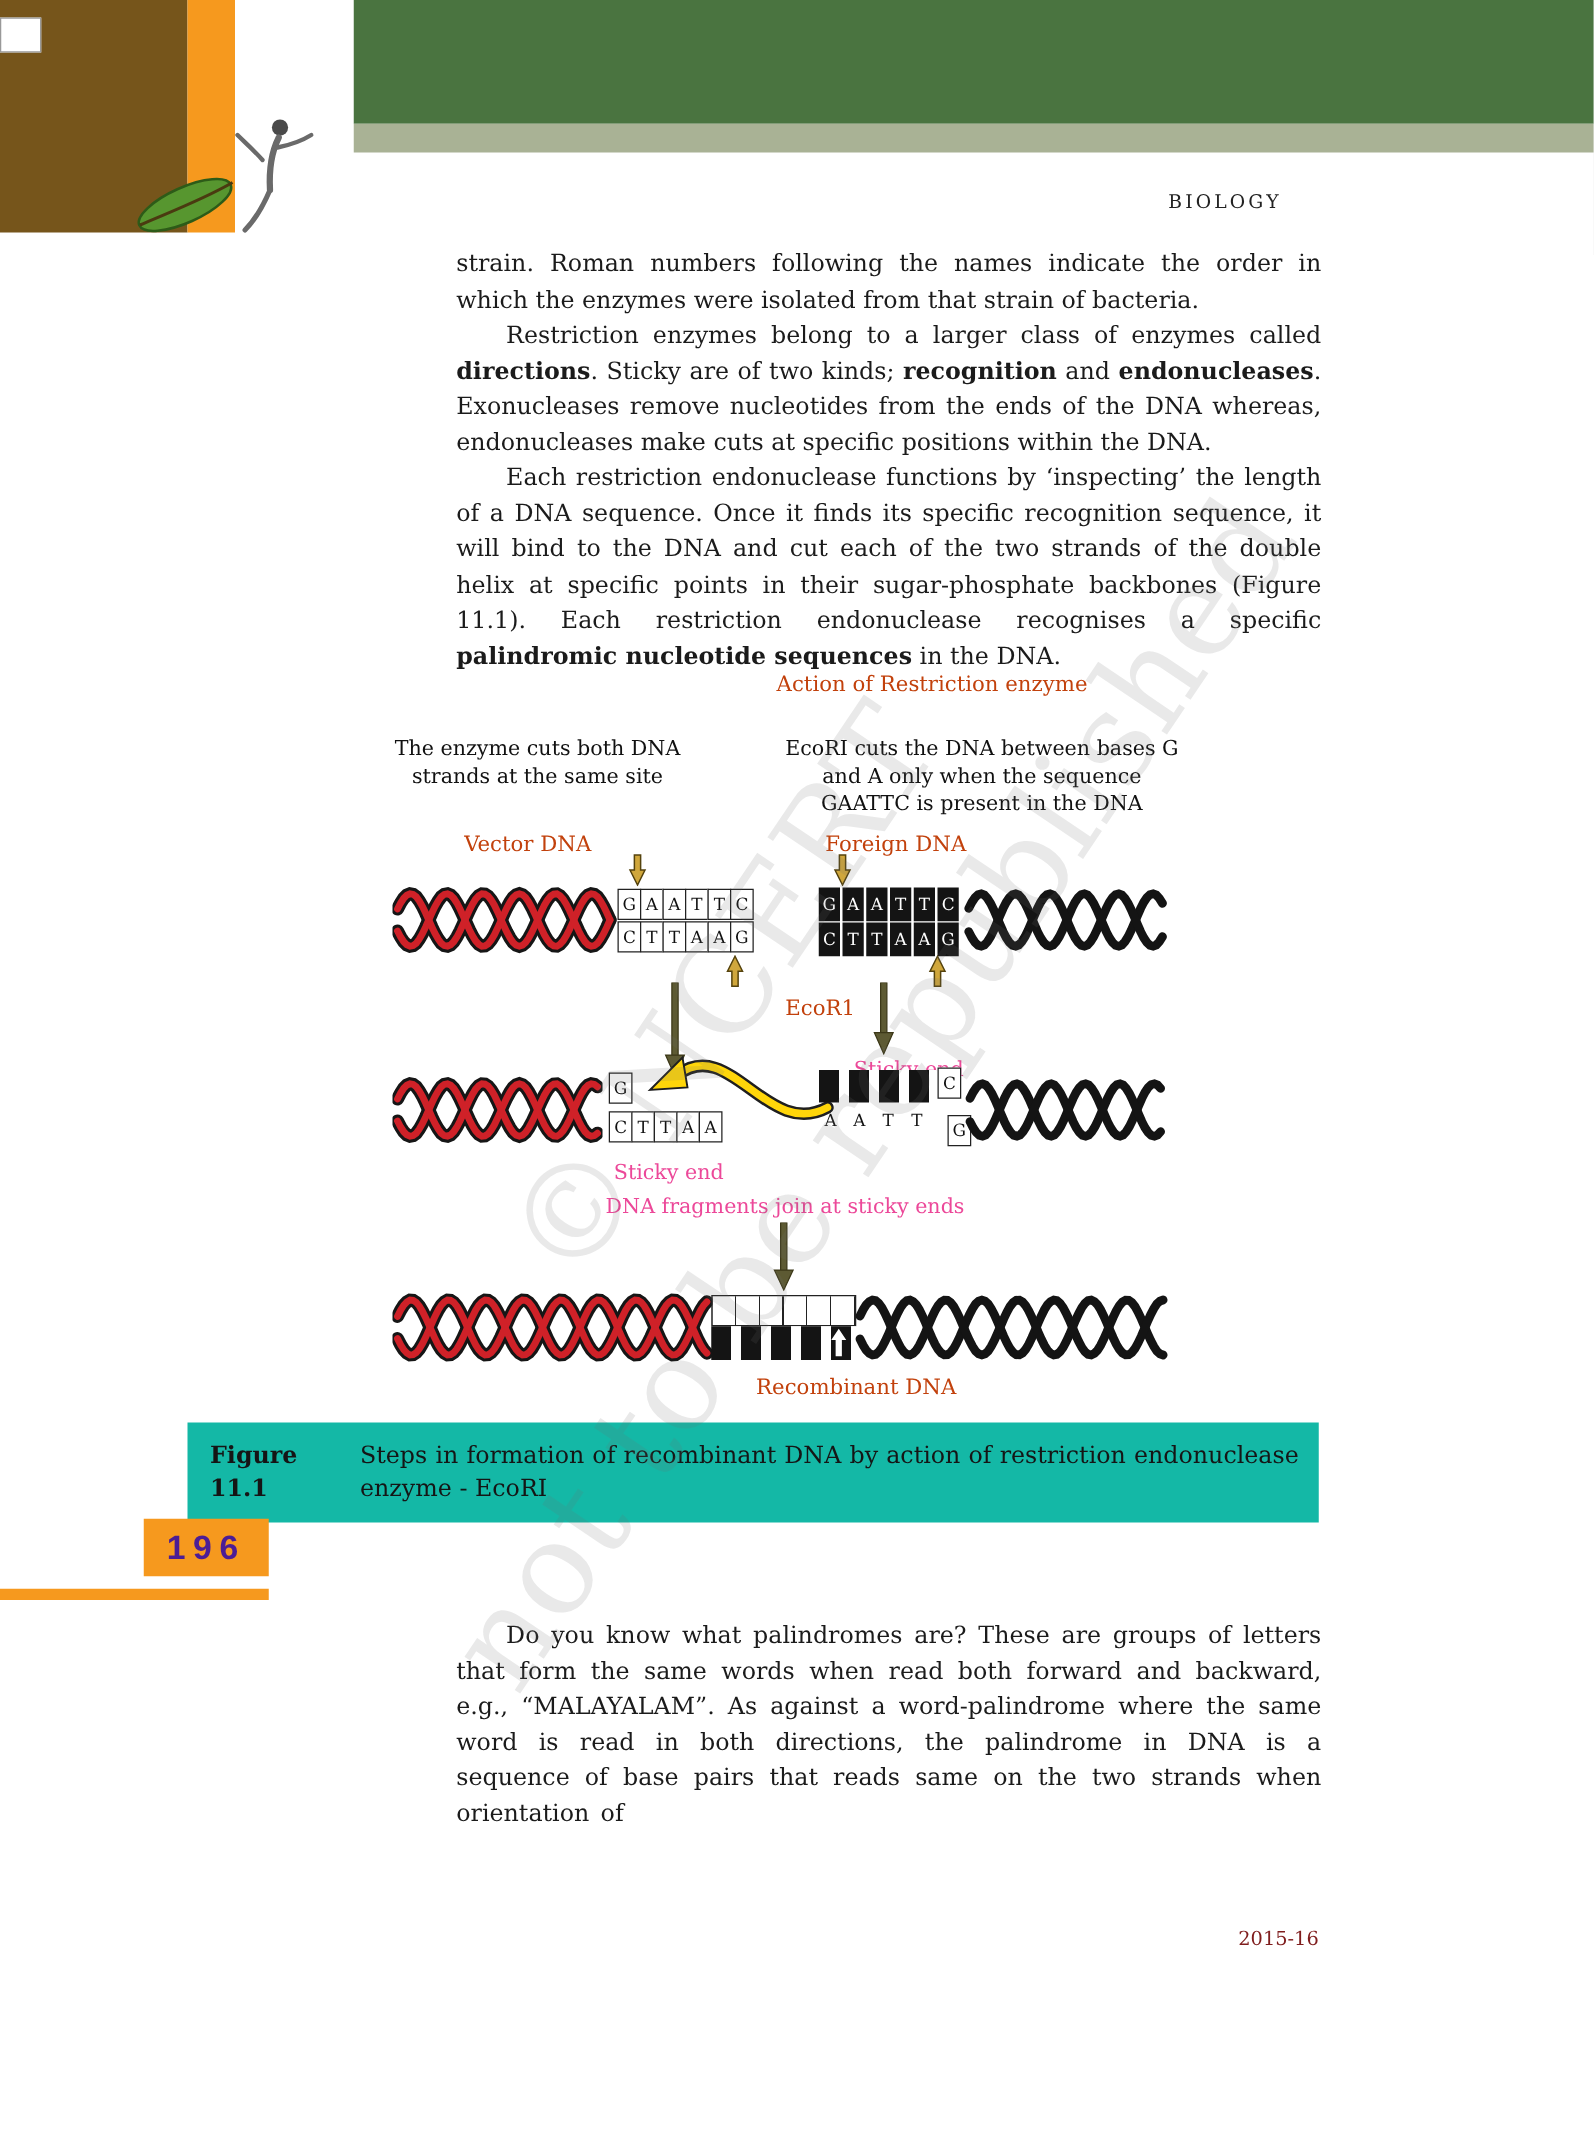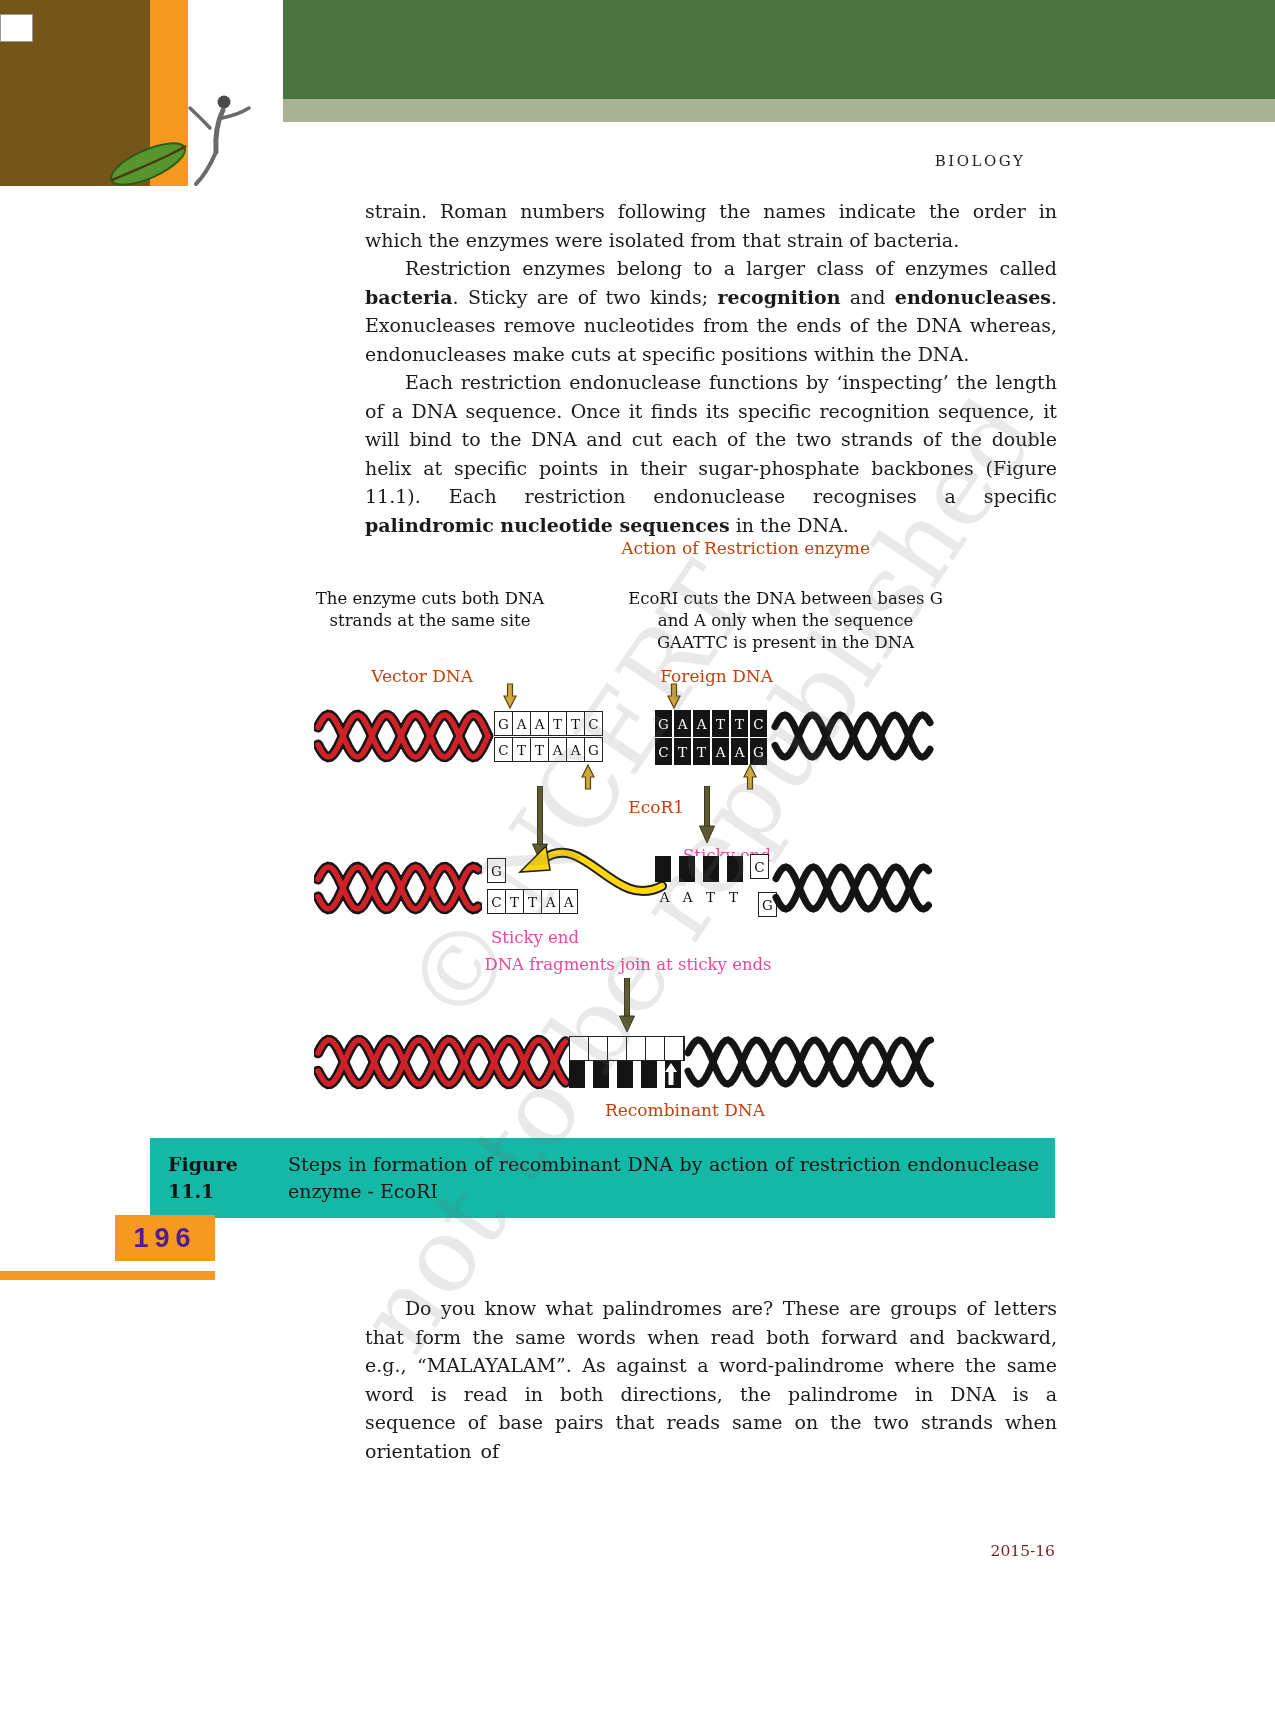--- a/index.html
+++ b/index.html
@@ -51,21 +51,21 @@
     <path d="M116,66 C115,48 118,34 123,24" fill="none" stroke="#6a6a6a" stroke-width="5" stroke-linecap="round"></path>
     <path d="M110,42 C102,33 96,28 90,22" fill="none" stroke="#6a6a6a" stroke-width="3.5" stroke-linecap="round"></path>
     <path d="M122,32 C132,30 141,27 149,22" fill="none" stroke="#6a6a6a" stroke-width="3.5" stroke-linecap="round"></path>
     <path d="M116,66 C110,80 104,90 96,98" fill="none" stroke="#6a6a6a" stroke-width="4" stroke-linecap="round"></path>
   </svg>
 
   <div class="abs brand" style="left:905px;top:152px;width:150px">BIOLOGY</div>
 
   <div class="abs bodytext" style="left:365px;top:197px;width:692px">
     <p>strain. Roman numbers following the names indicate the order in which the enzymes were isolated from that strain of bacteria.</p>
-    <p class="indent"><span>Restriction enzymes belong to a larger class of enzymes called </span><b>bacteria</b><span>. Sticky are of two kinds; </span><b>recognition</b><span> and </span><b>endonucleases</b><span>. Exonucleases remove nucleotides from the ends of the DNA whereas, endonucleases make cuts at specific positions within the DNA.</span></p>
+    <p class="indent"><span>Restriction enzymes belong to a larger class of enzymes called </span><b>directions</b><span>. Sticky are of two kinds; </span><b>recognition</b><span> and </span><b>endonucleases</b><span>. Exonucleases remove nucleotides from the ends of the DNA whereas, endonucleases make cuts at specific positions within the DNA.</span></p>
     <p class="indent"><span>Each restriction endonuclease functions by ‘inspecting’ the length of a DNA sequence. Once it finds its specific recognition sequence, it will bind to the DNA and cut each of the two strands of the double helix at specific points in their sugar-phosphate backbones (Figure 11.1). Each restriction endonuclease recognises a specific </span><b>palindromic nucleotide sequences</b><span> in the DNA.</span></p>
   </div>
 
   <div class="abs dlabel" style="left:440px;top:538px;width:430px">Action of Restriction enzyme</div>
 
   <div class="abs note" style="left:295px;top:588px;width:270px">The enzyme cuts both DNA strands at the same site</div>
   <div class="abs note" style="left:628px;top:588px;width:315px">EcoRI cuts the DNA between bases G and A only when the sequence GAATTC is present in the DNA</div>
 
   <div class="abs dlabel" style="left:338px;top:666px;width:135px">Vector DNA</div>
   <div class="abs dlabel" style="left:648px;top:666px;width:125px">Foreign DNA</div>

